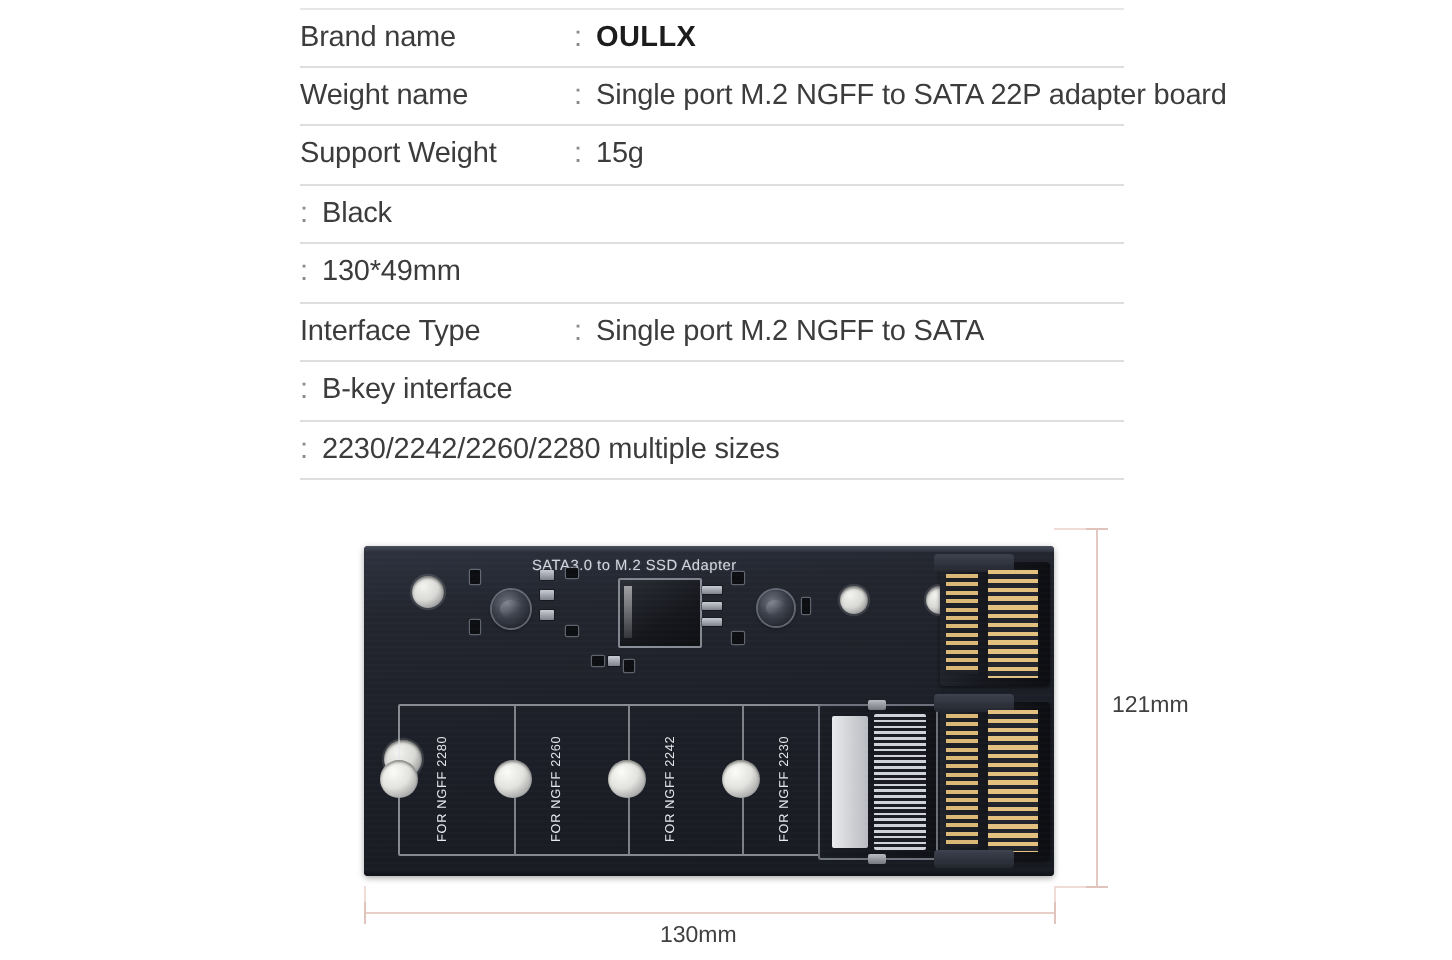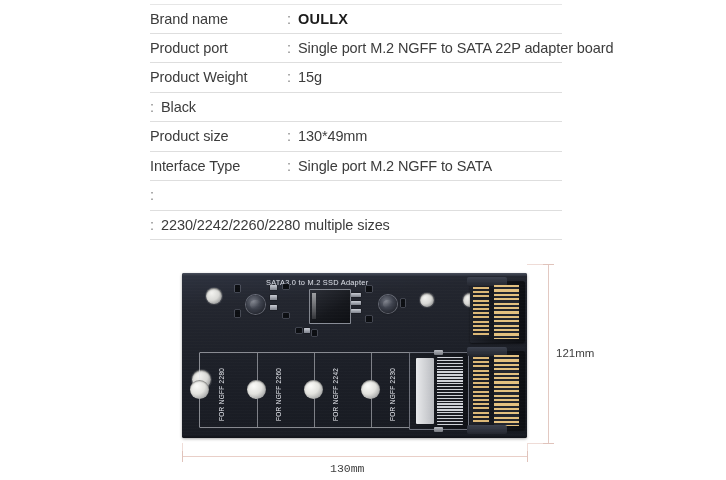--- a/index.html
+++ b/index.html
@@ -234,50 +234,50 @@
 
   <div id="spec-table">
 
     <div class="spec-row">
       <div class="spec-label">Brand name</div>
       <div class="spec-colon">:</div>
       <div class="spec-value bold">OULLX</div>
     </div>
 
     <div class="spec-row">
-      <div class="spec-label">Product port</div>
+      <div class="spec-label">Weight name</div>
       <div class="spec-colon">:</div>
       <div class="spec-value">Single port M.2 NGFF to SATA 22P adapter board</div>
     </div>
 
     <div class="spec-row">
-      <div class="spec-label">Product Weight</div>
+      <div class="spec-label">Support Weight</div>
       <div class="spec-colon">:</div>
       <div class="spec-value">15g</div>
     </div>
 
     <div class="spec-row">
       <div class="spec-colon">:</div>
       <div class="spec-value">Black</div>
     </div>
 
     <div class="spec-row">
-      <div class="spec-label">Product size</div>
       <div class="spec-colon">:</div>
       <div class="spec-value">130*49mm</div>
     </div>
 
     <div class="spec-row">
       <div class="spec-label">Interface Type</div>
       <div class="spec-colon">:</div>
       <div class="spec-value">Single port M.2 NGFF to SATA</div>
     </div>
 
     <div class="spec-row">
       <div class="spec-colon">:</div>
+      <div class="spec-value">B-key interface</div>
     </div>
 
     <div class="spec-row">
       <div class="spec-colon">:</div>
       <div class="spec-value">2230/2242/2260/2280 multiple sizes</div>
     </div>
 
   </div>
 
   <div id="product-figure">
@@ -357,17 +357,17 @@
     <div class="dim-line-v" style="left:548px;top:12px;height:180px;"></div>
     <div class="dim-tick-h" style="left:543px;top:12px;"></div>
     <div class="dim-tick-h" style="left:543px;top:191px;"></div>
     <div class="dim-label" style="left:556px;top:95px;">121mm</div>
 
     <div class="ext-line" style="left:182px;top:191px;width:1px;height:18px;"></div>
     <div class="ext-line" style="left:527px;top:191px;width:1px;height:18px;"></div>
     <div class="dim-line-h" style="left:182px;top:204px;width:345px;"></div>
     <div class="dim-tick-v" style="left:182px;top:199px;"></div>
     <div class="dim-tick-v" style="left:527px;top:199px;"></div>
-    <div class="dim-label" style="left:330px;top:210px;font-family:Liberation Mono, monospace;">130mm</div>
+    <div class="dim-label" style="left:330px;top:210px;">130mm</div>
 
   </div>
 
 </div>
 
 </body></html>

